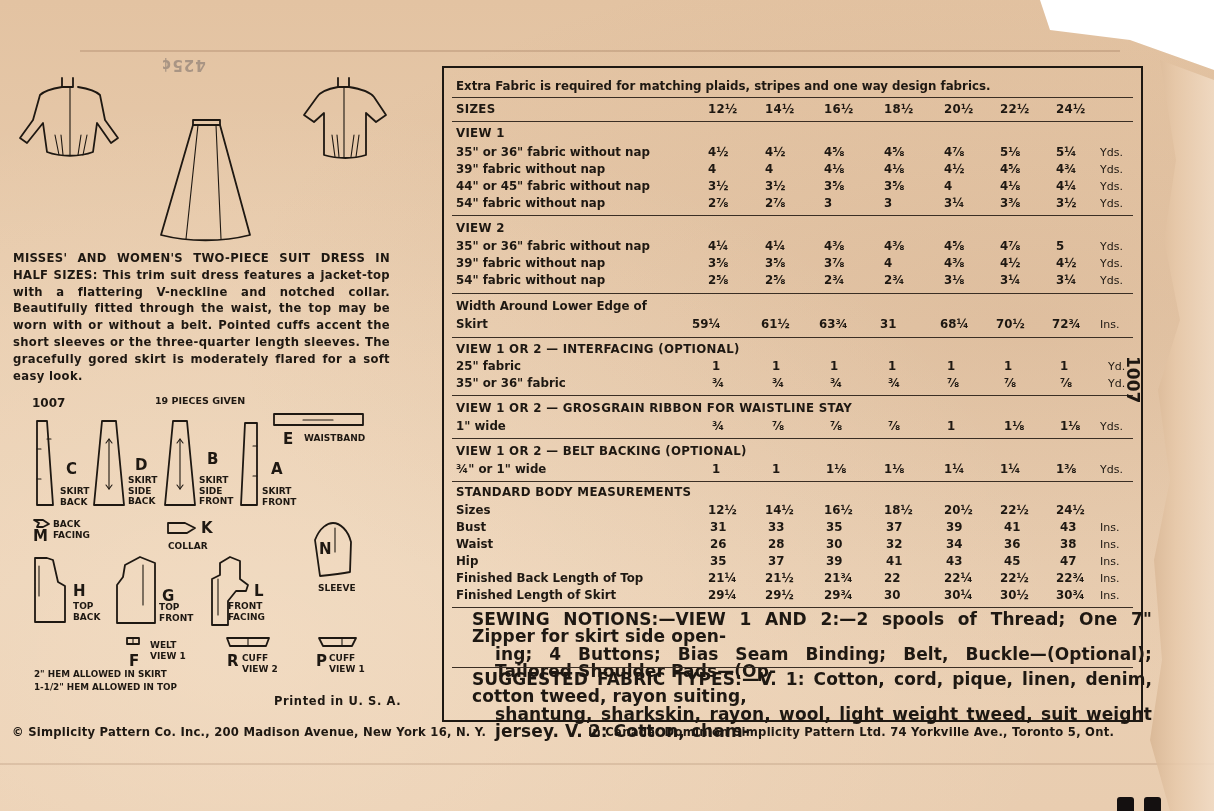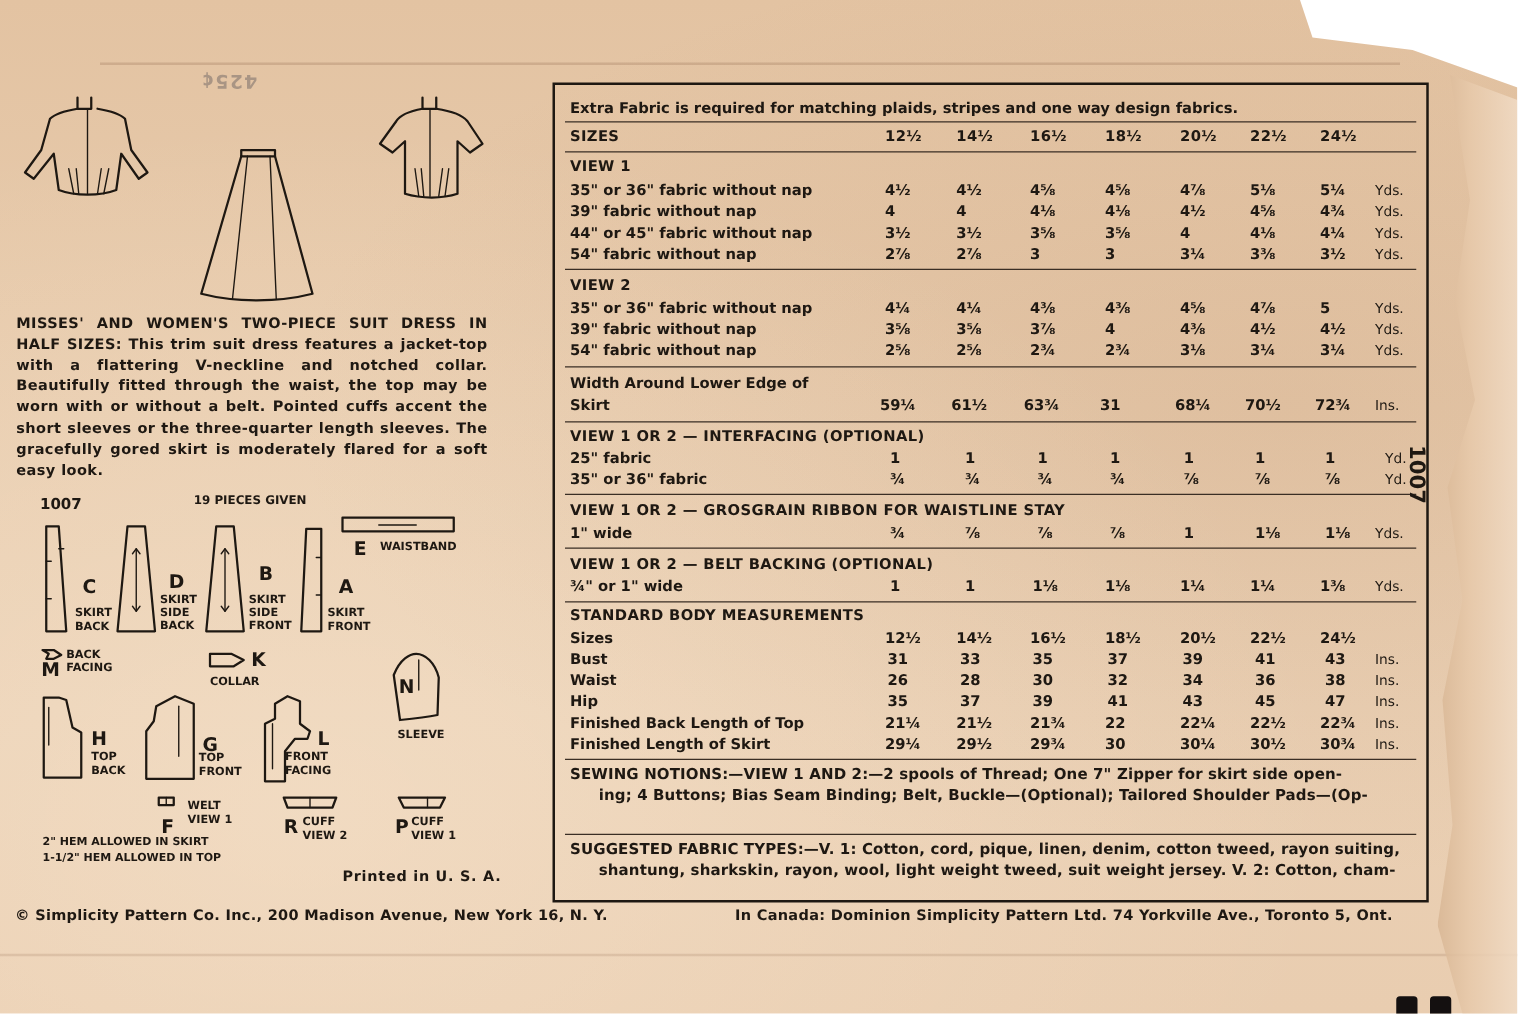--- a/index.html
+++ b/index.html
@@ -57,21 +57,21 @@
     position: absolute; left: 442px; top: 66px; width: 701px; height: 656px;
     border: 2px solid #1e1812;
   }
   .row { position: absolute; left: 8px; right: 8px; font-size: 11.8px; font-weight: bold; line-height: 17px; white-space: nowrap; }
   .rule { position: absolute; left: 8px; right: 8px; height: 0; border-top: 1.6px solid #3a2e24; }
   .lbl { position: absolute; left: 4px; }
   .val { position: absolute; width: 50px; text-align: left; }
   .unit { position: absolute; left: 648px; font-weight: normal; font-size: 11px; }
   .sech { font-weight: bold; letter-spacing: 0.3px; }
   .para {
-    position: absolute; left: 12px; width: 680px; font-size: 12px; font-weight: bold; line-height: 17.4px;
+    position: absolute; left: 28px; width: 680px; font-size: 17px; font-weight: bold; line-height: 17.4px;
     text-align: justify; letter-spacing: 0.1px;
   }
   .para .indent { display: block; padding-left: 23px; }
 
   .side-num {
     position: absolute; left: 1143px; top: 356px; font-size: 17px; font-weight: 900;
     transform: rotate(90deg); transform-origin: left top; white-space: nowrap;
   }
   .footer-left { position: absolute; left: 12px; top: 725px; font-size: 11.6px; font-weight: bold; letter-spacing: 0.25px; }
   .footer-right { position: absolute; left: 588px; top: 725px; font-size: 11.6px; font-weight: bold; letter-spacing: 0.25px; }
@@ -319,21 +319,21 @@
     <span class="val" style="left:604px">3¼</span>
     <span class="unit">Yds.</span>
   </div>
   <div class="rule" style="top:225px"></div>
 
   <div class="row" style="top:230px">
       <span class="lbl">Width Around Lower Edge of</span>
     </div>
   <div class="row" style="top:248px">
     <span class="lbl">Skirt</span>
-    <span class="val" style="left:252px">59¼</span>
+    <span class="val" style="left:240px">59¼</span>
     <span class="val" style="left:309px">61½</span>
     <span class="val" style="left:367px">63¾</span>
     <span class="val" style="left:428px">31</span>
     <span class="val" style="left:488px">68¼</span>
     <span class="val" style="left:544px">70½</span>
     <span class="val" style="left:600px">72¾</span>
     <span class="unit">Ins.</span>
   </div>
   <div class="rule" style="top:269px"></div>
 

